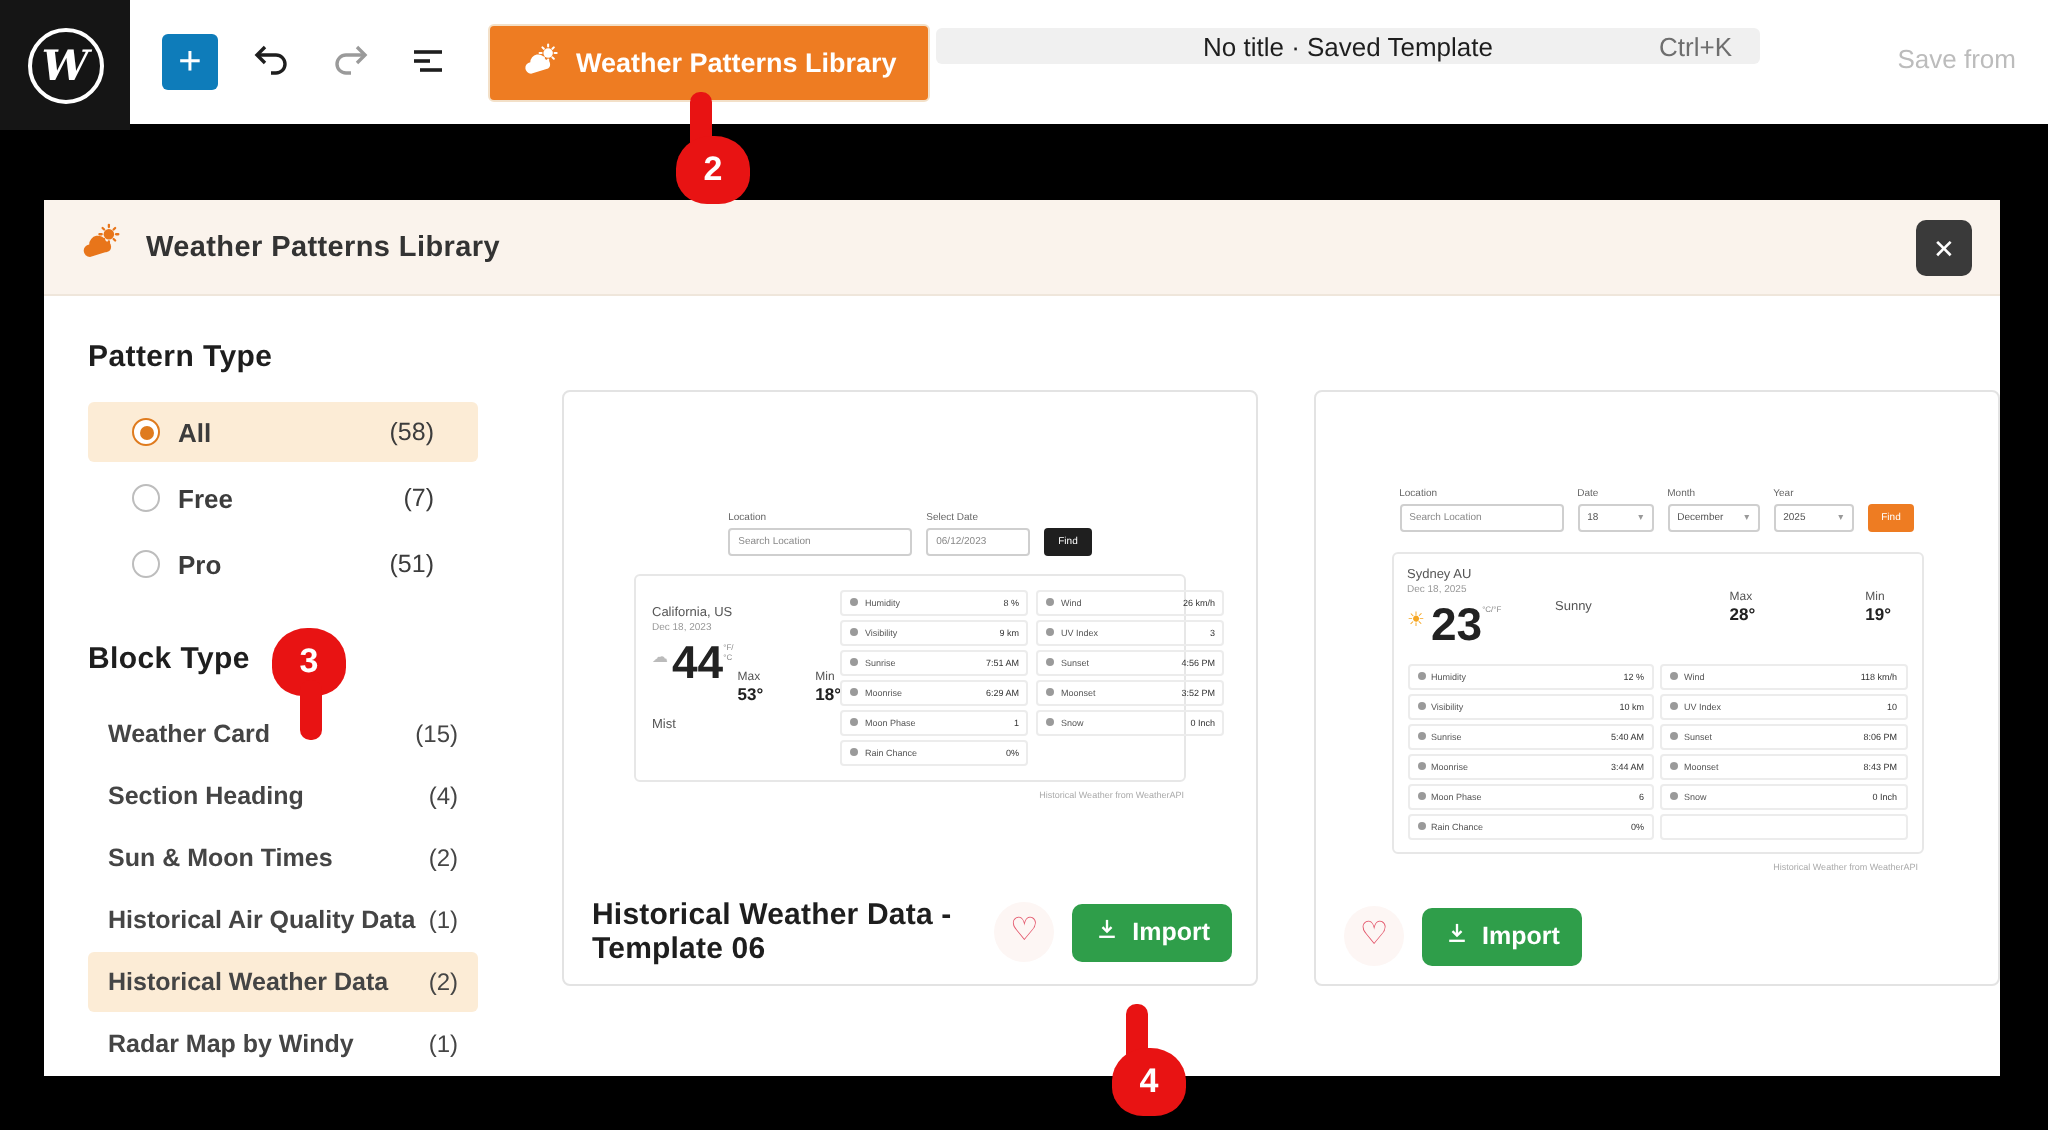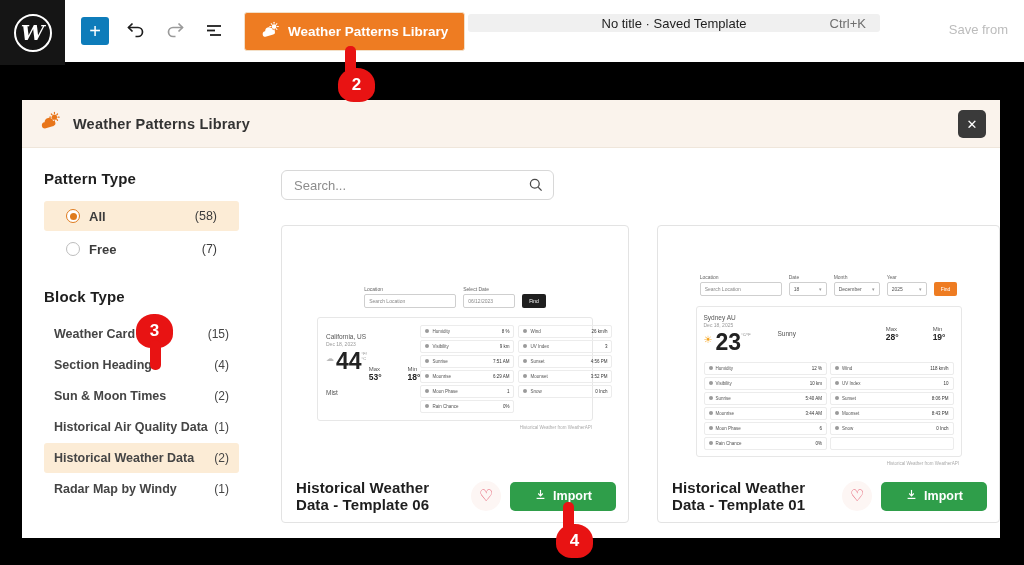--- a/index.html
+++ b/index.html
@@ -52,21 +52,21 @@
   .search-input { width:273px; height:30px; border:1px solid #d8d8d8; border-radius:6px; padding:0 34px 0 12px; font-size:13px; color:#333; font-family:"Liberation Sans",sans-serif; outline:none;}
   .search-input::placeholder { color:#8d8d8d; }
   .search-ic { position:absolute; right:10px; top:7px; width:16px; height:16px; }
 
   .cards { display:flex; gap:28px; margin-top:25px; }
   .card { position:relative; background:#fff; border:1px solid #e3e3e3; border-radius:4px; height:298px;}
   .card1 { width:348px; } .card2 { width:343px; }
   .card-foot { position:absolute; left:14px; right:12px; bottom:9px; display:flex; align-items:center; gap:9px;}
   .card-title { flex:1; font-size:15px; font-weight:bold; color:#1e1e1e; letter-spacing:.1px;}
   .fav-btn { width:30px; height:30px; border-radius:50%; border:none; background:#fdf6f4; color:#e3556a; font-size:16px; line-height:30px; text-align:center; cursor:pointer; flex:none;}
-  .import-btn { height:29px; padding:0 24px; background:#2f9e4a; border:none; border-radius:5px; color:#fff; font-weight:bold; font-size:12.5px; display:flex; align-items:center; gap:6px; cursor:pointer; font-family:"Liberation Sans",sans-serif; flex:none;}
+  .import-btn { height:29px; padding:0 11px; background:#2f9e4a; border:none; border-radius:5px; color:#fff; font-weight:bold; font-size:12.5px; display:flex; align-items:center; gap:6px; cursor:pointer; font-family:"Liberation Sans",sans-serif; flex:none;}
   .import-btn svg { width:13px; height:13px; }
 
   
   .prev { position:absolute; left:0; top:0; right:0; height:235px; display:flex; flex-direction:column; align-items:center;}
   .p1 { padding-top:60px; } .p2 { padding-top:48px; }
   .mform { display:flex; align-items:flex-end; gap:7px; }
   .mfield { display:flex; flex-direction:column; }
   .mlabel { font-size:5px; color:#666; margin-bottom:1.5px; }
   .minput { height:14px; border:1px solid #cfcfcf; border-radius:2px; background:#fff; font-size:5px; color:#888; display:flex; align-items:center; padding:0 4px;}
   .msel { justify-content:space-between; color:#555; }
@@ -93,21 +93,21 @@
   .sdot { width:4px; height:4px; border-radius:50%; background:#9a9a9a; margin-right:3px; flex:none;}
   .slbl { font-size:4.5px; color:#555; flex:1;}
   .sval { font-size:4.5px; color:#333;}
   .mini-caption { font-size:4.5px; color:#aaa; margin-top:4px; align-self:flex-end;}
   .cap1 { margin-right:36px; } .cap2 { margin-right:40px; }
 
   .panel2 { width:266px; margin-top:10px; border:1px solid #e7e7e7; border-radius:3px; background:#fff; padding:7px 7px 4px 7px;}
   .p2head { display:flex; align-items:flex-start; }
   .p2left { width:74px; }
   .p2cond { font-size:6.5px; color:#555; padding-top:16px;}
-  .p2mm { margin-left:auto; display:flex; gap:34px; padding:12px 8px 0 0;}
+  .p2mm { margin-left:auto; display:flex; gap:55px; padding:12px 8px 0 0;}
   .grid2 { margin-top:8px; }
   .mrow2 { display:flex; gap:3px; margin-bottom:2px;}
   .mrow2 .srow { flex:1; margin-bottom:0; }
 
   
   .hand { position:absolute; z-index:50; width:48px; height:62px; }
   .palm { position:absolute; width:37px; height:34px; background:#e81313; border-radius:48% 48% 42% 42%; display:flex; align-items:center; justify-content:center; color:#fff; font-weight:bold; font-size:17px; font-family:"Liberation Sans",sans-serif;}
   .finger { position:absolute; width:11px; height:30px; background:#e81313; border-radius:5px;}
   .hand.up .palm { left:4px; top:22px; }
   .hand.up .finger { left:11px; top:0; }
@@ -200,20 +200,25 @@
               <span class="opt-label">All</span>
               <span class="opt-count">(58)</span>
             </div>
 
             <div class="option">
               <span class="radio"></span>
               <span class="opt-label">Free</span>
               <span class="opt-count">(7)</span>
             </div>
 
+            <div class="option">
+              <span class="radio"></span>
+              <span class="opt-label">Pro</span>
+              <span class="opt-count">(51)</span>
+            </div>
           </div>
 
         <div class="side-h second">Block Type</div>
         <div>
 
             <div class="bt-item">
               <span class="bt-label">Weather Card</span>
               <span class="bt-count">(15)</span>
             </div>
 
@@ -238,27 +243,20 @@
             </div>
 
             <div class="bt-item">
               <span class="bt-label">Radar Map by Windy</span>
               <span class="bt-count">(1)</span>
             </div>
           </div>
       </div>
 
       <div class="main">
-        <div class="search-wrap">
-          <input class="search-input" type="text" placeholder="Search..." style="">
-          <span class="search-ic"><svg viewBox="0 0 20 20" fill="none" stroke="#4a4a4a" stroke-width="1.6" width="16" height="16">
-                <circle cx="8.5" cy="8.5" r="5.5"></circle>
-                <line x1="12.8" y1="12.8" x2="17" y2="17"></line>
-              </svg></span>
-        </div>
 
         <div class="cards">
 
           <div class="card card1">
             <div class="prev p1">
               <div class="mform">
                 <div class="mfield">
                   <span class="mlabel">Location</span>
                   <span class="minput" style="width:92px">Search Location</span>
                 </div>
@@ -498,21 +496,20 @@
                         <span class="slbl">Rain Chance</span>
                         <span class="sval">0%</span>
                       </div>
                     <div class="srow"></div>
                   </div>
                 </div>
               </div>
               <div class="mini-caption cap2">Historical Weather from WeatherAPI</div>
             </div>
             <div class="card-foot">
-              <span class="card-title">Historical Weather Data - Template 01</span>
               <button class="fav-btn"><span>♡</span></button>
               <button class="import-btn">
                 <span><svg viewBox="0 0 20 20" fill="none" stroke="#fff" stroke-width="1.8" width="13" height="13">
                       <path d="M10 3v8.5"></path>
                       <path d="M6.5 8.5L10 12l3.5-3.5"></path>
                       <path d="M4 16h12"></path>
                     </svg></span>
                 <span>Import</span>
               </button>
             </div>

